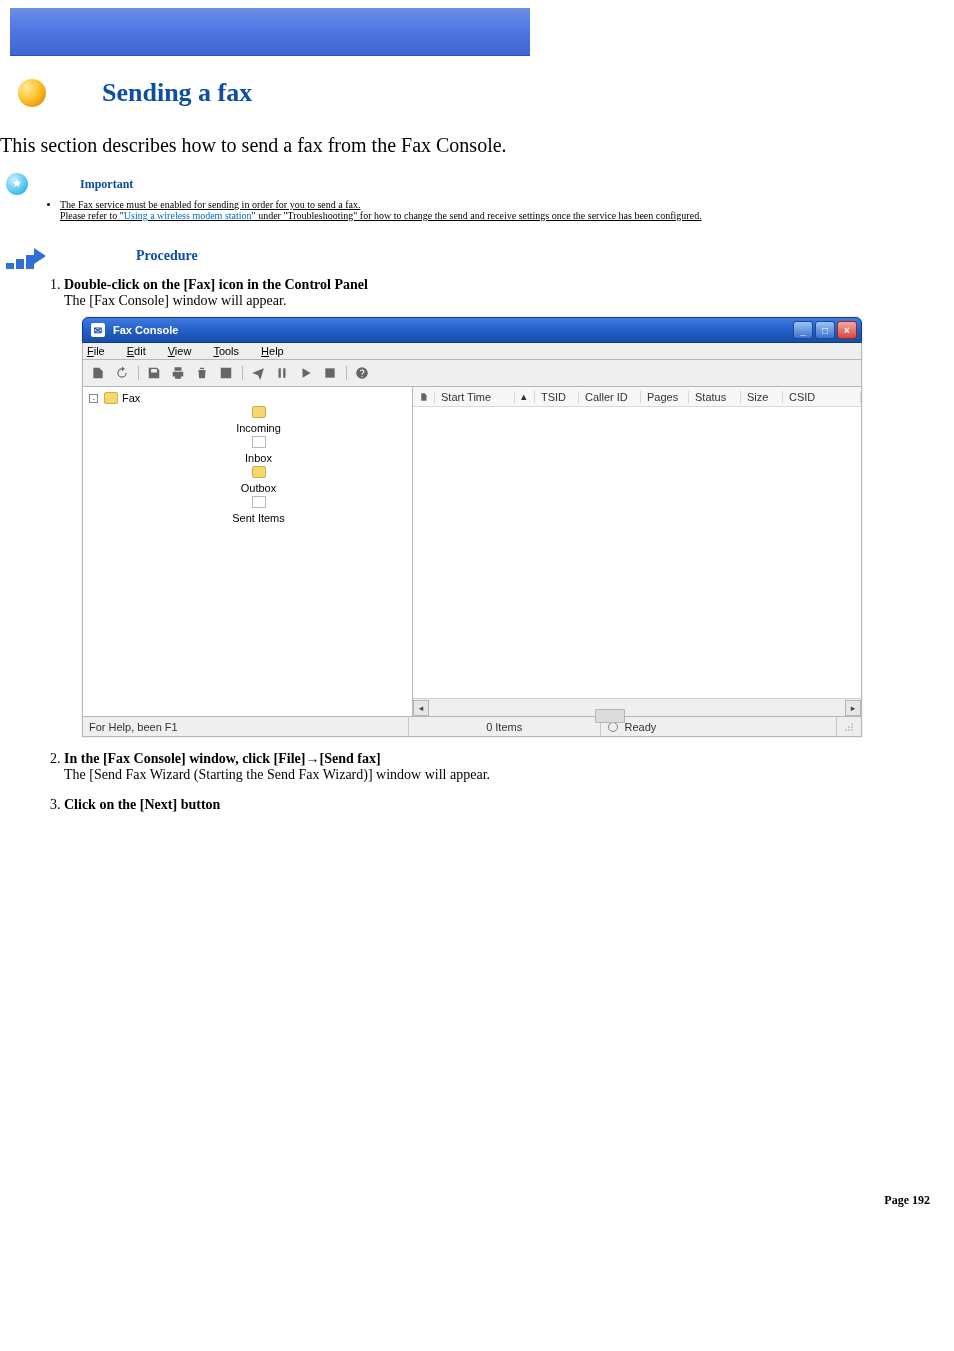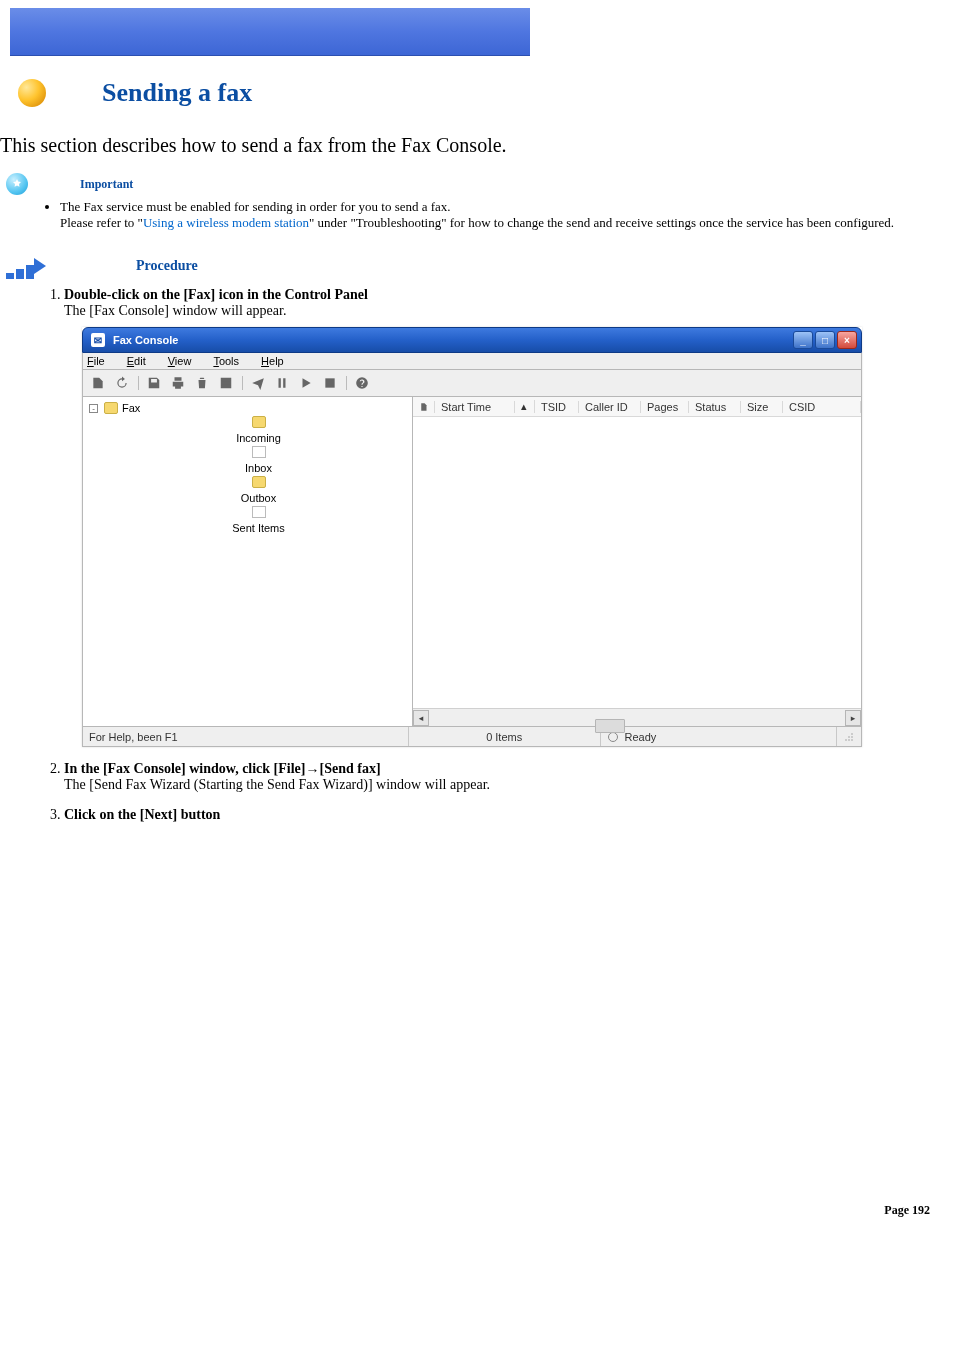--- a/index.html
+++ b/index.html
@@ -56,21 +56,22 @@
     display:flex; align-items:center; justify-content:center;
     margin-right: 52px;
     flex-shrink:0;
   }
   .imp-icon svg { width: 12px; height: 12px; }
   .imp-title { color: #0b4ea2; font-weight: bold; font-size: 12px; }
   ul.bullet {
     list-style: disc;
     padding-left: 60px;
     margin: 2px 8px 20px 0;
-    font-size: 13px;
+    font-size: 10px;
+    text-decoration: underline;
   }
   ul.bullet li { margin-bottom: 2px; }
   a.doc-link { color: #0066cc; text-decoration: none; }
   .proc-header { display: flex; align-items: center; margin-left: 6px; margin-top: 22px; }
   .proc-icon { width: 60px; height: 26px; margin-right: 70px; display:flex; align-items:flex-end; gap:2px;}
   .proc-icon .bar { width: 8px; background:#2f6fd6; }
   .proc-icon .b1 { height: 6px; }
   .proc-icon .b2 { height: 10px; }
   .proc-icon .b3 { height: 14px; }
   .proc-icon .arrow {

